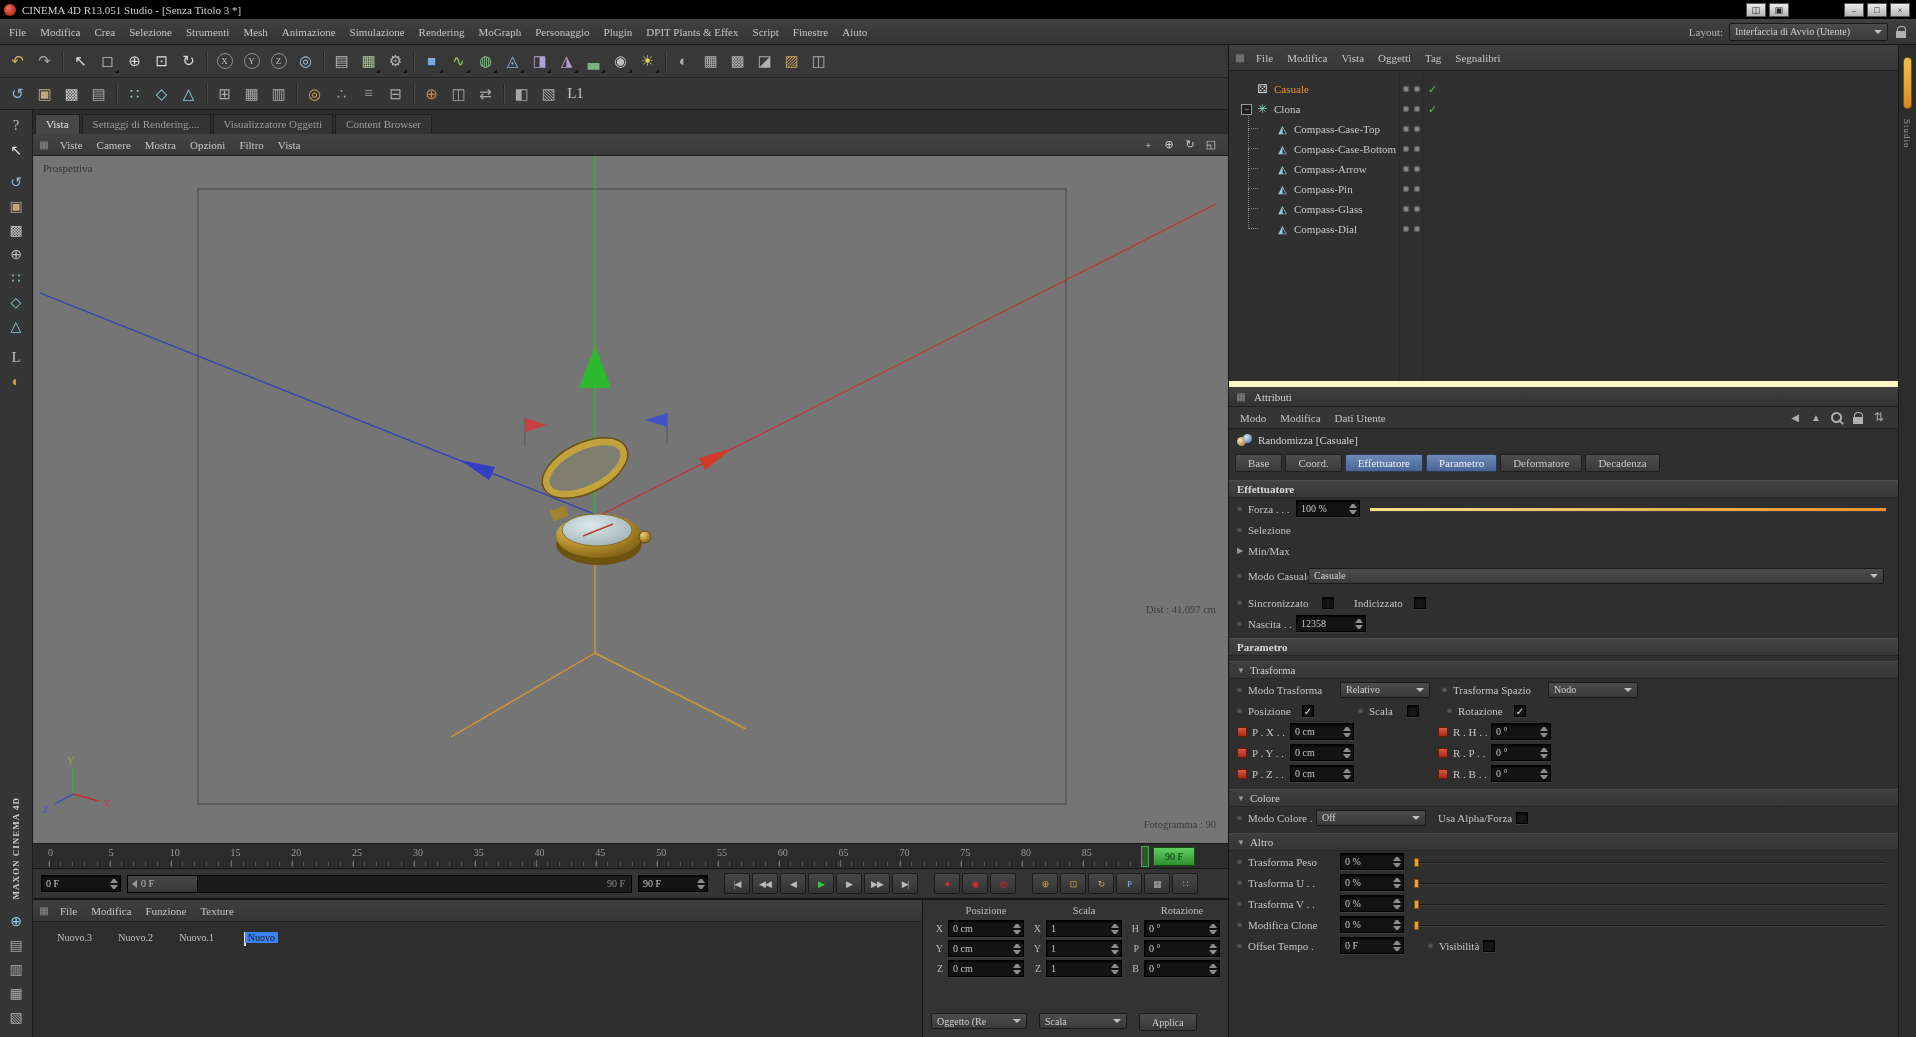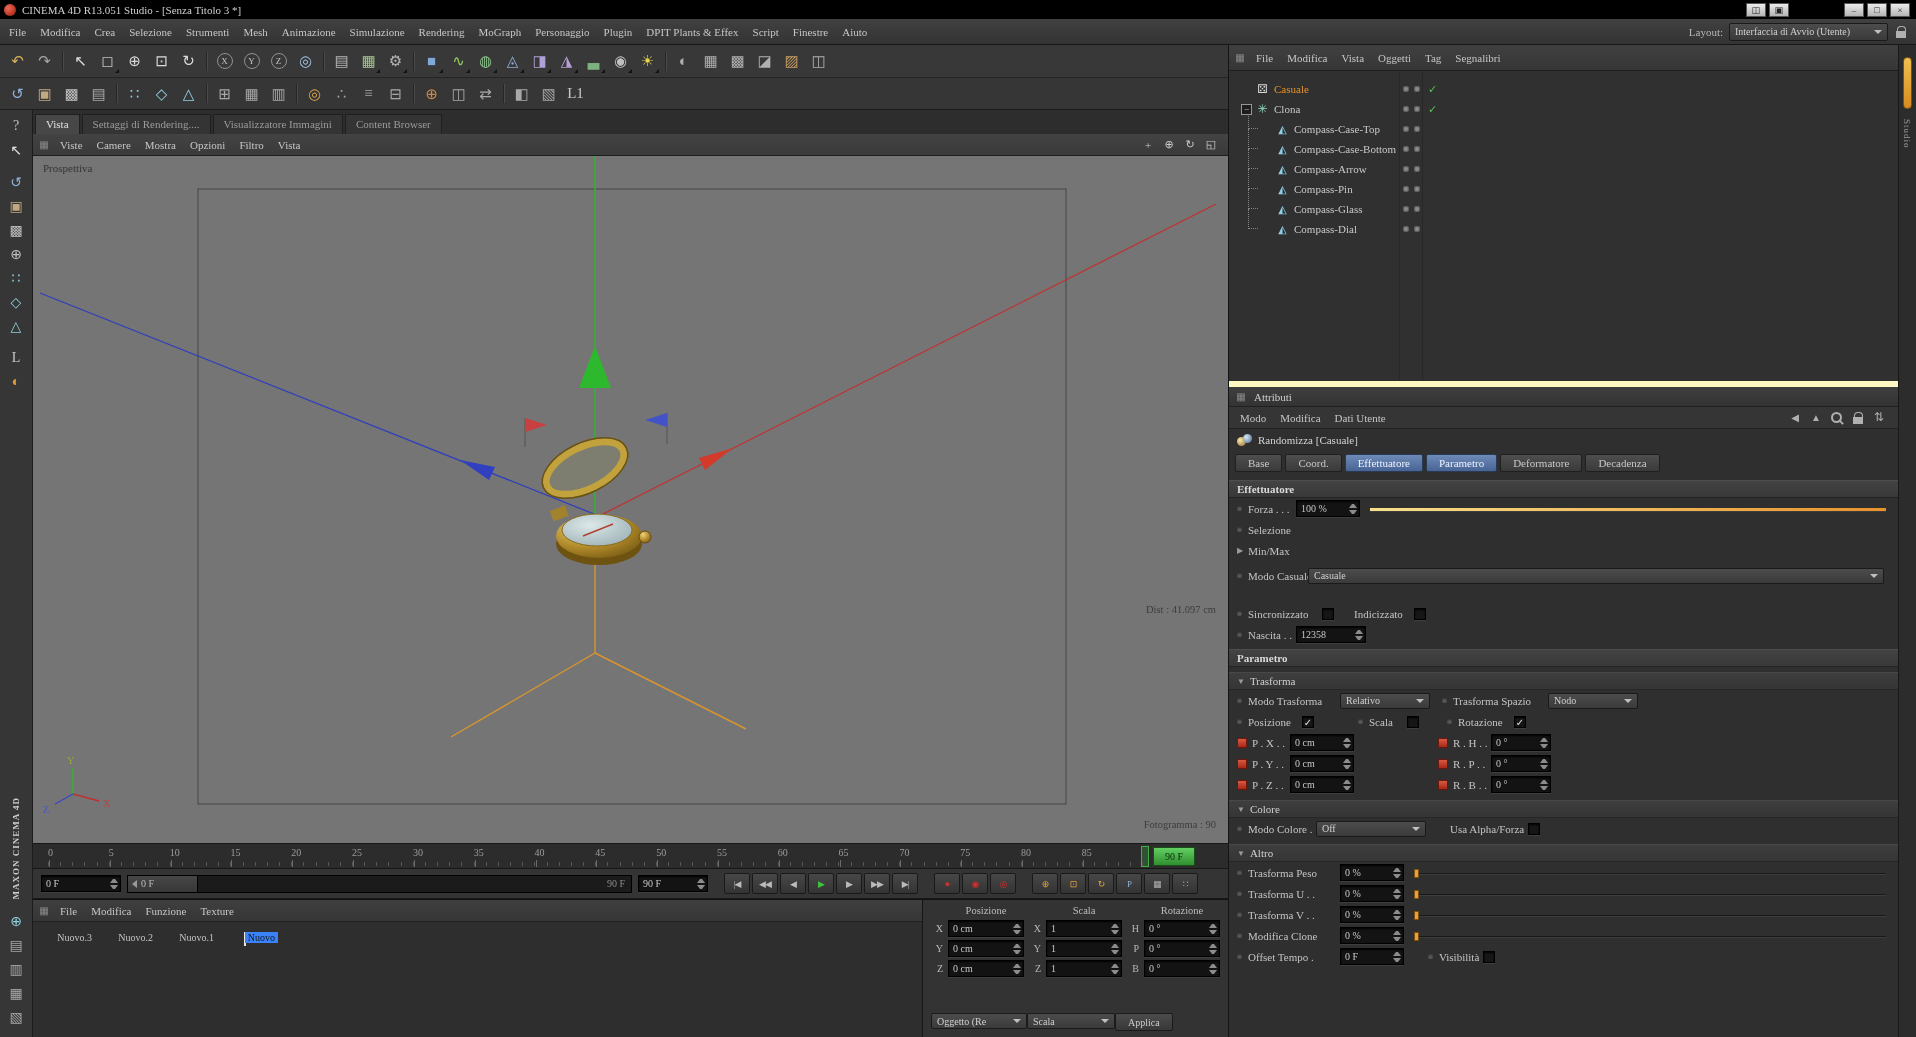--- a/index.html
+++ b/index.html
@@ -122,21 +122,21 @@
   .ball[data-type="mat-gold"]{background:radial-gradient(circle at 35% 30%,#f8e08a,#c89a28 60%,#6a4a08)}
   .mat .mlbl{display:inline-block;margin-top:3px;font-size:10px;color:#c4c4c4;padding:0 3px;max-width:52px;overflow:hidden;white-space:nowrap}
   .mat.selected .ball{box-shadow:0 0 0 1px #e8e8e8}
   .mat.selected .mlbl{background:#3b82f6;color:#161616}
 
   #coords{flex:1;background:#333;padding:5px 8px 4px;display:flex;flex-direction:column}
   .c-row{display:grid;grid-template-columns:12px 1fr 12px 1fr 12px 1fr;gap:3px 5px;align-items:center;margin-bottom:3px}
   .c-row.heads{margin-bottom:4px}
   .ch{text-align:center;color:#bcbcbc;font-size:10.5px}
   .c-lab{color:#b8b8b8;font-size:10px;text-align:right}
-  .c-foot{margin-top:auto;display:flex;gap:0;padding-bottom:2px}
+  .c-foot{margin-top:auto;display:flex;gap:12px;padding-bottom:2px}
   .dd.w92{width:96px}.dd.w86{width:88px}
   .btn{height:18px;background:linear-gradient(#4c4c4c,#383838);border:1px solid #1a1a1a;border-radius:2px;
        color:#ccc;font-size:10px;display:flex;align-items:center;justify-content:center;padding:0 12px}
 
   
   #right{position:absolute;left:1228px;top:45px;width:670px;bottom:0;background:#2f2f2f;border-left:1px solid #141414}
   .om-menu{height:26px;background:linear-gradient(#404040,#363636);border-bottom:1px solid #1e1e1e;
            display:flex;align-items:center;padding:0 4px}
   .om-icons{margin-left:auto;display:flex;gap:4px;padding-right:4px}
   .mi{width:16px;height:16px;position:relative;display:flex;align-items:center;justify-content:center;color:#b8b8b8;font-size:12px}
@@ -188,26 +188,26 @@
   .atab{padding:2px 12px;font-size:11px;color:#c8c8c8;background:linear-gradient(#4e4e4e,#3a3a3a);
         border:1px solid #1f1f1f;border-radius:2px;white-space:nowrap}
   .atab.active{background:linear-gradient(#6e8ab8,#486494);color:#eef2ff;border-color:#2a3a55}
   .sec-head{height:18px;margin-top:4px;background:linear-gradient(#434343,#383838);border-top:1px solid #4e4e4e;
             border-bottom:1px solid #242424;color:#dadada;font-size:11px;font-weight:bold;
             display:flex;align-items:center;padding:0 8px;gap:5px}
   .sub-head{height:18px;margin-top:5px;background:linear-gradient(#3e3e3e,#353535);border-top:1px solid #484848;
             border-bottom:1px solid #262626;color:#d0d0d0;font-size:11px;display:flex;align-items:center;padding:0 8px;gap:5px}
   .twy{color:#9a9a9a;font-size:8px}
   .arow{height:21px;display:flex;align-items:center;padding:0 8px;font-size:11px;color:#c4c4c4}
-  .mt4{margin-top:4px}.mt6{margin-top:17px}
+  .mt4{margin-top:4px}.mt6{margin-top:6px}
   .blt{width:5px;height:5px;border-radius:50%;background:#575757;box-shadow:inset 0 1px 1px #333;margin-right:6px;flex:none}
   .alab{white-space:nowrap;overflow:hidden;flex:none}
   .w48{width:48px}.w60{width:60px}.w70{width:70px}.w56{width:56px}.w92{width:92px}.w50{width:50px}
   .w34{width:34px}.w52{width:52px}.w68{width:68px}.w95{width:95px}.labp{width:38px}
-  .ml12{margin-left:12px}.ml14{margin-left:24px}.ml16{margin-left:16px}.ml24{margin-left:24px}.ml40{margin-left:40px}.ml84{margin-left:84px}
+  .ml12{margin-left:12px}.ml14{margin-left:12px}.ml16{margin-left:16px}.ml24{margin-left:24px}.ml40{margin-left:40px}.ml84{margin-left:84px}
   .fld.w64{width:64px;flex:none}.fld.w70f{width:70px;flex:none}.fld.w60f{width:60px;flex:none}
   .dd.w90{width:90px;flex:none}.dd.w110{width:110px;flex:none}
   .flexdd{flex:1;margin-right:6px}
   .cb{width:12px;height:12px;flex:none;background:#161616;border:1px solid #000;
       box-shadow:0 1px 0 #3e3e3e,inset 0 1px 2px #000;margin:0 4px}
   .cb.checked::before{content:"✓";display:block;color:#e2e2e2;font-size:10px;line-height:11px;text-align:center}
   .key{width:10px;height:10px;flex:none;background:linear-gradient(#d85a40,#a82818);border:1px solid #6a170c;margin-right:5px}
   .slide{flex:1;height:12px;position:relative;margin-left:10px;margin-right:4px}
   .slide::before{content:'';position:absolute;left:0;right:0;top:6px;height:1px;background:#191919;box-shadow:0 1px 0 #3d3d3d}
   .slide .handle{position:absolute;left:0;top:2px;width:5px;height:9px;background:#e8a13c;border:1px solid #7a4f10}
@@ -502,21 +502,21 @@
           <i class="g">▧</i>
         </span>
       </span>
   </div>
 
   <div id="main">
     <div id="vp-tabs">
 
     <span class="vtab active"><i>Vista</i></span>
         <span class="vtab"><i>Settaggi di Rendering....</i></span>
-        <span class="vtab"><i>Visualizzatore Immagini</i></span>
+        <span class="vtab"><i>Visualizzatore Oggetti</i></span>
         <span class="vtab"><i>Content Browser</i></span>
       </div>
     <div id="vp-menu">
       <span class="grip"></span>
       <span class="menu-items">
 
       <span class="mitem"><i>Viste</i></span>
           <span class="mitem"><i>Camere</i></span>
           <span class="mitem"><i>Mostra</i></span>
           <span class="mitem"><i>Opzioni</i></span>

